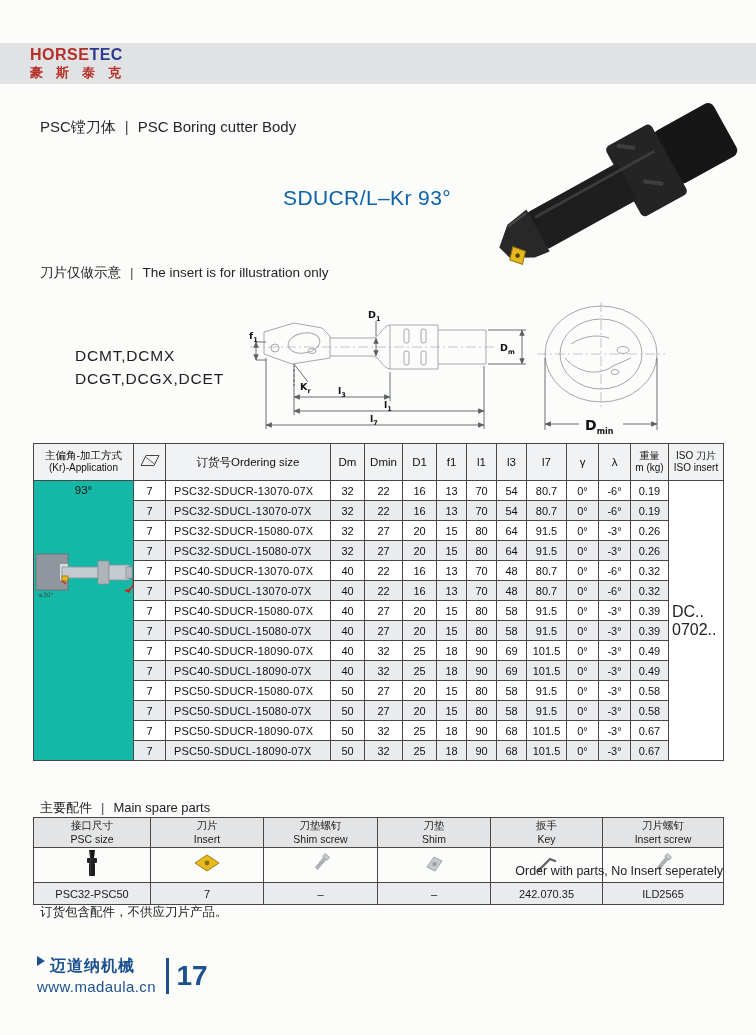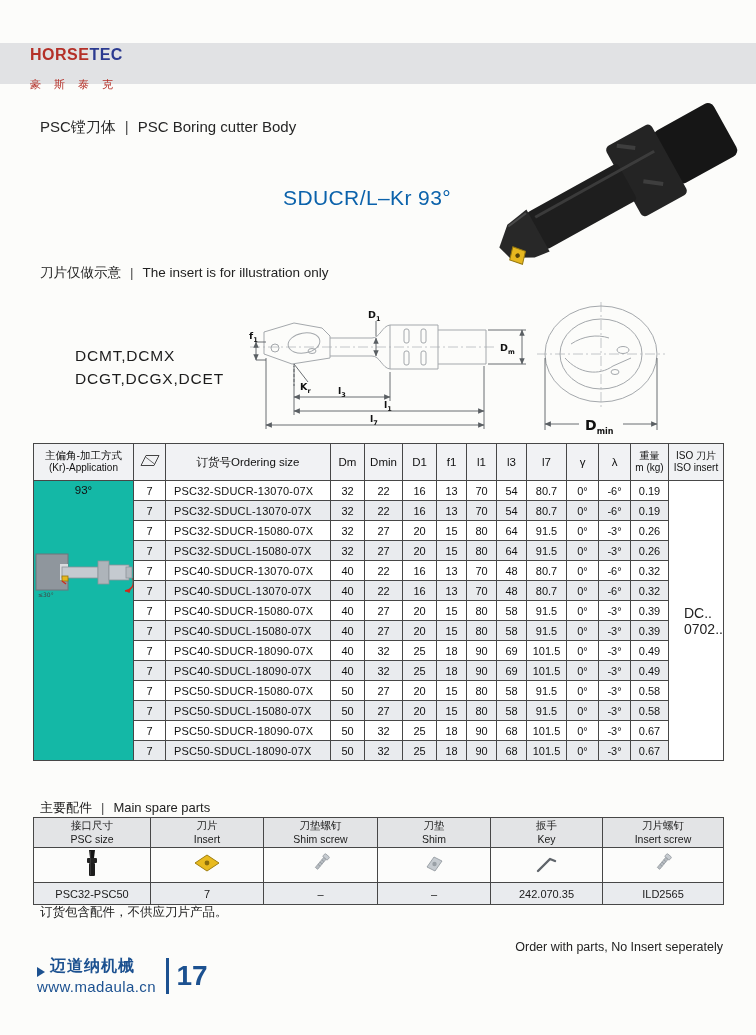--- a/index.html
+++ b/index.html
@@ -6,21 +6,21 @@
   html,body{background:#ffffff}
   body{font-family:"Liberation Sans","DejaVu Sans",sans-serif;color:#1a1a1a}
   .page{position:relative;width:756px;height:1035px;background:#fcfcfa;overflow:hidden;margin:0 auto}
 
   
   .band{position:absolute;left:0;top:43px;width:756px;height:41px;background:#e1e2e4}
   .logo{position:absolute;left:30px;top:47px;line-height:1}
   .logo-en{font-size:16px;font-weight:700;letter-spacing:.5px}
   .logo-red{color:#b43028}
   .logo-blue{color:#2b3a90}
-  .logo-cn{margin-top:16px;font-size:11px;font-weight:normal;color:#b43028;letter-spacing:13px;white-space:nowrap}
+  .logo-cn{margin-top:3px;font-size:13px;font-weight:bold;color:#b43028;letter-spacing:13px;white-space:nowrap}
 
   
   .page-title{position:absolute;left:40px;top:118px;font-size:15px;color:#262626}
   .page-title .sep,.note-line .sep,.spare-heading .sep{padding:0 9px;color:#4d4d4d;font-weight:300}
   .product-title{position:absolute;left:283px;top:186px;font-size:21px;font-weight:normal;color:#0b62ab;letter-spacing:.4px}
   .note-line{position:absolute;left:40px;top:264px;font-size:13.5px;color:#222}
   .insert-types{position:absolute;left:75px;top:344px;font-size:15.5px;line-height:23px;letter-spacing:.8px;color:#1c1c1c}
 
   
   .photo{position:absolute;left:482px;top:98px}
@@ -30,38 +30,38 @@
   
   .main-table{position:absolute;left:33px;top:443px;width:690px;border-collapse:collapse;table-layout:fixed;background:#fff;border:1.5px solid #3c3c3c}
   .main-table th,.main-table td{border:1px solid #474747;text-align:center;padding:0;overflow:hidden;color:#111}
   .main-table thead th{height:37px;font-weight:normal;background:#f1f2f4;font-size:11.5px;line-height:1.25}
   .main-table thead th .small{display:block;font-size:10px}
   .main-table thead th .mid{display:block;font-size:10.5px}
   .main-table tbody td{height:20px;font-size:11px}
   .main-table tr.alt td{background:#e9ebee}
   .main-table td.code-cell{text-align:left;padding-left:8px;letter-spacing:.2px}
   .main-table td.app-cell{background:#14b8a6;vertical-align:top}
-  .main-table td.iso-cell{background:#fff;font-size:14px;text-align:left;padding-left:15px;color:#222}
+  .main-table td.iso-cell{background:#fff;font-size:16px;text-align:left;padding-left:3px;color:#222}
   .angle{margin-top:3px;font-size:11.5px}
   .app-illustration{display:block;margin:52px auto 0}
 
   
   .spare-heading{position:absolute;left:40px;top:799px;font-size:13px;color:#222}
   .spare-table{position:absolute;left:33px;top:817px;width:690px;border-collapse:collapse;table-layout:fixed;background:#fff;border:1.5px solid #3c3c3c}
   .spare-table th,.spare-table td{border:1px solid #474747;text-align:center;padding:0}
   .spare-table thead th{height:30px;background:#e3e4e6;font-weight:normal;font-size:10.5px;line-height:1.25}
   .spare-table thead th span{display:block}
   .spare-table tr.icon-row td{height:29px;background:#fcfcfb}
   .spare-table tr.value-row td{height:22px;background:#e9ebee;font-size:11px}
   .note-left{position:absolute;left:40px;top:904px;font-size:12.5px;color:#222}
-  .note-right{position:absolute;right:33px;top:940px;font-size:12.5px;color:#222}
+  .note-right{position:absolute;right:33px;top:864px;font-size:12.5px;color:#222}
 
   
   .footer{position:absolute;left:37px;top:956px;display:flex;align-items:center;color:#1c5190}
-  .footer-line1{display:flex;align-items:flex-end}
+  .footer-line1{display:flex;align-items:flex-start}
   .footer-arrow{width:0;height:0;border-top:5.5px solid transparent;border-bottom:5.5px solid transparent;border-left:8px solid #1c5190;margin-right:5px}
   .footer-company{font-size:16px;font-weight:bold;letter-spacing:1px}
   .footer-site{font-size:15px;letter-spacing:.4px;margin-top:1px}
   .footer-divider{width:2.5px;height:36px;background:#1c5190;margin:0 8px 0 10px}
   .footer-page{font-size:28px;font-weight:bold}
 
   svg text{font-family:"DejaVu Sans","Liberation Sans",sans-serif}
 </style>
 </head>
 <body>

